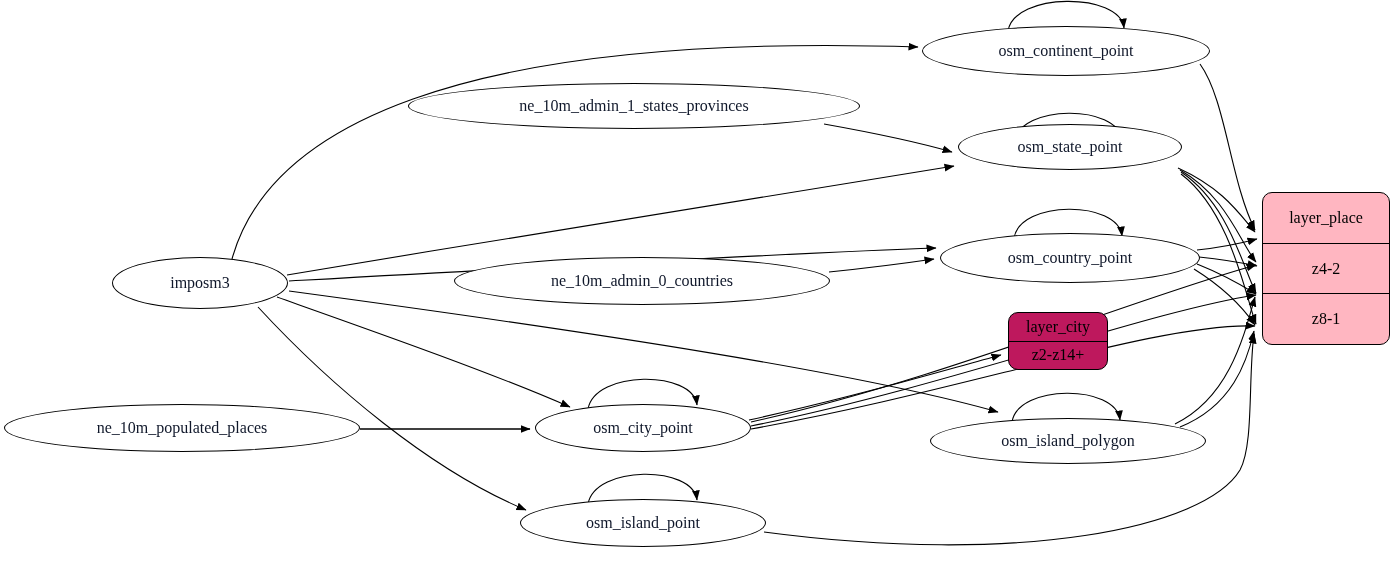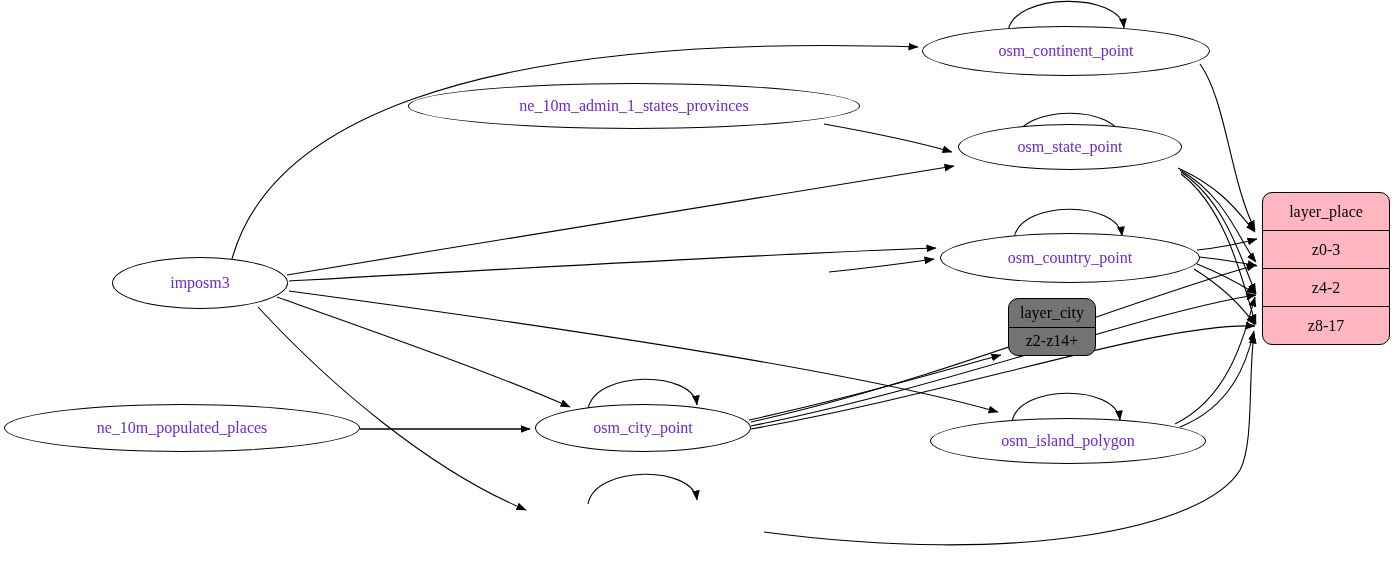--- a/index.html
+++ b/index.html
@@ -8,21 +8,21 @@
     width:1395px;height:568px;
     background:#ffffff;
     font-family:"Liberation Serif", serif;
     overflow:hidden;
   }
   #edges{position:absolute;left:0;top:0;width:1395px;height:568px;}
   .node{
     position:absolute;
     display:flex;align-items:center;justify-content:center;
     box-sizing:border-box;
-    font-size:16px;color:#6d28d9;
+    font-size:16px;color:#0f172a;
     white-space:nowrap;
   }
   .ellipse{
     border:1px solid #000;
     border-radius:50%;
     background:#ffffff;
   }
   .record{
     position:absolute;
     box-sizing:border-box;
@@ -91,20 +91,23 @@
   </svg>
 
   <div class="node ellipse" style="left:112px;top:257px;width:176px;height:52px;align-items:center;">
     <span>imposm3</span>
   </div>
 
   <div class="node ellipse" style="left:408px;top:83px;width:452px;height:46px;text-align:center;">
     <span>ne_10m_admin_1_states_provinces</span>
   </div>
 
+  <div class="node ellipse" style="left:454px;top:257px;width:376px;height:48px;">
+    <span>ne_10m_admin_0_countries</span>
+  </div>
 
   <div class="node ellipse" style="left:4px;top:404px;width:356px;height:48px;">
     <span>ne_10m_populated_places</span>
   </div>
 
   <div class="node ellipse" style="left:922px;top:26px;width:288px;height:50px;">
     <span>osm_continent_point</span>
   </div>
 
   <div class="node ellipse" style="left:958px;top:124px;width:224px;height:46px;">
@@ -116,26 +119,28 @@
   </div>
 
   <div class="node ellipse" style="left:940px;top:233px;width:260px;height:50px;">
     <span>osm_country_point</span>
   </div>
 
   <div class="node ellipse" style="left:930px;top:418px;width:276px;height:46px;align-items:center;">
     <span>osm_island_polygon</span>
   </div>
 
+  <div class="node ellipse" style="left:520px;top:499px;width:246px;height:48px;">
+    <span>osm_island_point</span>
+  </div>
 
-  <div class="record" style="left:1008px;top:298px;width:88px;height:58px;background:#737373;">
+  <div class="record" style="left:1008px;top:312px;width:100px;height:58px;background:#be185d;">
     <div class="row">layer_city</div>
     <div class="row">z2-z14+</div>
   </div>
 
   <div class="record" style="left:1262px;top:192px;width:128px;height:153px;background:#ffb6c1;">
     <div class="row">layer_place</div>
-    <div class="row">z0-3</div>
     <div class="row">z4-2</div>
-    <div class="row">z8-17</div>
+    <div class="row">z8-1</div>
   </div>
 
 </div>
 
 </body></html>

